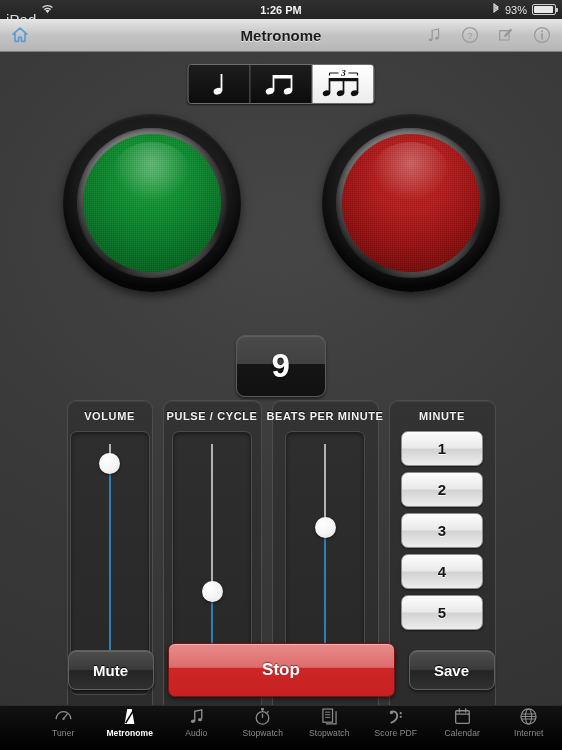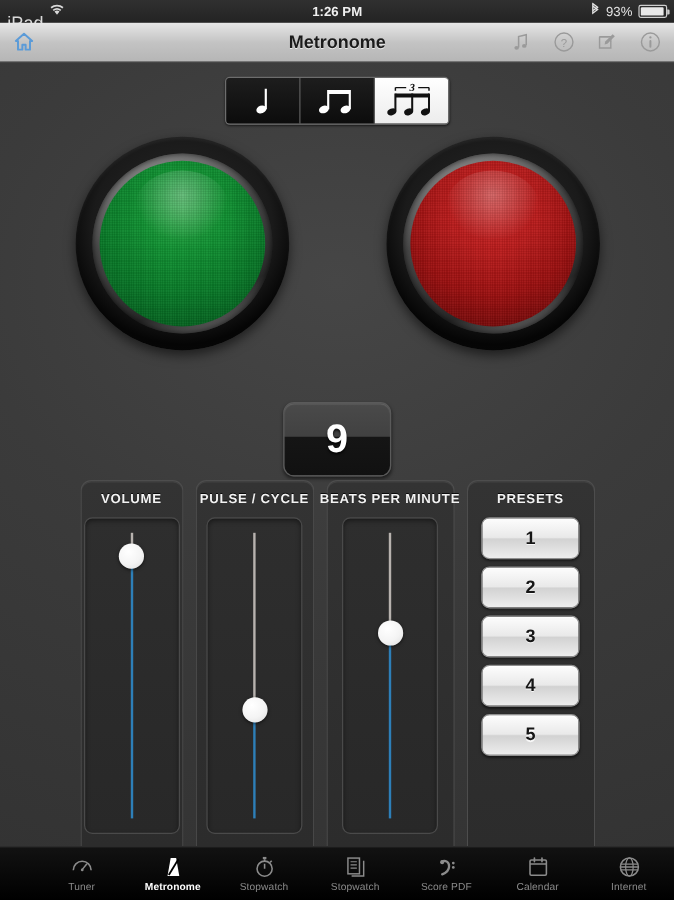--- a/index.html
+++ b/index.html
@@ -251,21 +251,21 @@
     color: #fff; font-size: 17px; font-weight: bold;
     display: flex; align-items: center; justify-content: center;
     text-shadow: 0 -1px 1px rgba(0,0,0,.45);
   }
 
   
   .tabbar {
     height: 44px; flex: 0 0 auto;
     background: linear-gradient(#121212, #000);
     border-top: 1px solid #2b2b2b;
-    display: flex; align-items: center; padding-left: 30px;
+    display: flex; align-items: flex-start; padding-left: 30px;
   }
   .tab {
     flex: 1 1 0; display: flex; flex-direction: column;
     align-items: center; justify-content: center; gap: 1px;
     color: #8b8b8b;
   }
   .tab.active { color: #ffffff; }
   .tab-label { font-size: 8.5px; letter-spacing: .1px; }
   .tab.active .tab-label { font-weight: bold; }
   .tab-icon { width: 21px; height: 21px; display: block; }
@@ -415,32 +415,37 @@
         <div class="slider-well">
           <div class="slider">
             <div class="track-top" style="height: 35%;"></div>
             <div class="track-bot" style="height: 65%;"></div>
             <div class="thumb" style="top: 35%;"></div>
           </div>
         </div>
       </div>
 
       <div class="panel panel-presets">
-        <div class="panel-label">PRESETS</div>
+        <div class="panel-label">MINUTE</div>
         <div class="preset-list" id="preset-list">
             <div class="btn-light">1</div>
             <div class="btn-light">2</div>
             <div class="btn-light">3</div>
             <div class="btn-light">4</div>
             <div class="btn-light">5</div>
           </div>
       </div>
 
     </div>
 
+    <div class="actions">
+      <div class="btn-dark">Mute</div>
+      <div class="btn-stop">Stop</div>
+      <div class="btn-dark">Save</div>
+    </div>
 
   </div>
 
   <div class="tabbar" id="tabbar">
       <div class="tab">
         <span>
           <svg class="tab-icon" viewBox="0 0 24 24">
             <path d="M3.5 15a8.5 8.5 0 0 1 17 0" fill="none" stroke="currentColor" stroke-width="1.5"></path>
             <path d="M12 14.5 16.5 9" stroke="currentColor" stroke-width="1.5" fill="none"></path>
             <circle cx="12" cy="14.8" r="1.3" fill="currentColor"></circle>
@@ -449,20 +454,30 @@
         <span class="tab-label">Tuner</span>
       </div>
       <div class="tab active">
         <span>
           <svg class="tab-icon" viewBox="0 0 24 24">
             <path d="M9.4 3.5h5.2l3 17H6.4z" fill="currentColor"></path>
             <path d="M16.8 4.5 7.6 19.6" stroke="#000" stroke-width="1.8" fill="none"></path>
           </svg>
         </span>
         <span class="tab-label">Metronome</span>
+      </div>
+      <div class="tab">
+        <span>
+          <svg class="tab-icon" viewBox="0 0 24 24">
+            <path d="M10 17V6.2l8-1.8v10.2" fill="none" stroke="currentColor" stroke-width="1.6"></path>
+            <ellipse cx="8" cy="17.4" rx="2.4" ry="1.9" fill="currentColor"></ellipse>
+            <ellipse cx="16" cy="15.6" rx="2.4" ry="1.9" fill="currentColor"></ellipse>
+          </svg>
+        </span>
+        <span class="tab-label">Audio</span>
       </div>
       <div class="tab">
         <span>
           <svg class="tab-icon" viewBox="0 0 24 24">
             <circle cx="12" cy="13.6" r="7.2" fill="none" stroke="currentColor" stroke-width="1.5"></circle>
             <path d="M12 13.6V8.8" stroke="currentColor" stroke-width="1.5"></path>
             <rect x="10.3" y="2.4" width="3.4" height="2.2" fill="currentColor"></rect>
             <path d="M12 4.6v1.9" stroke="currentColor" stroke-width="1.5"></path>
             <path d="m17.2 7.6 1.6-1.6" stroke="currentColor" stroke-width="1.5"></path>
           </svg>

